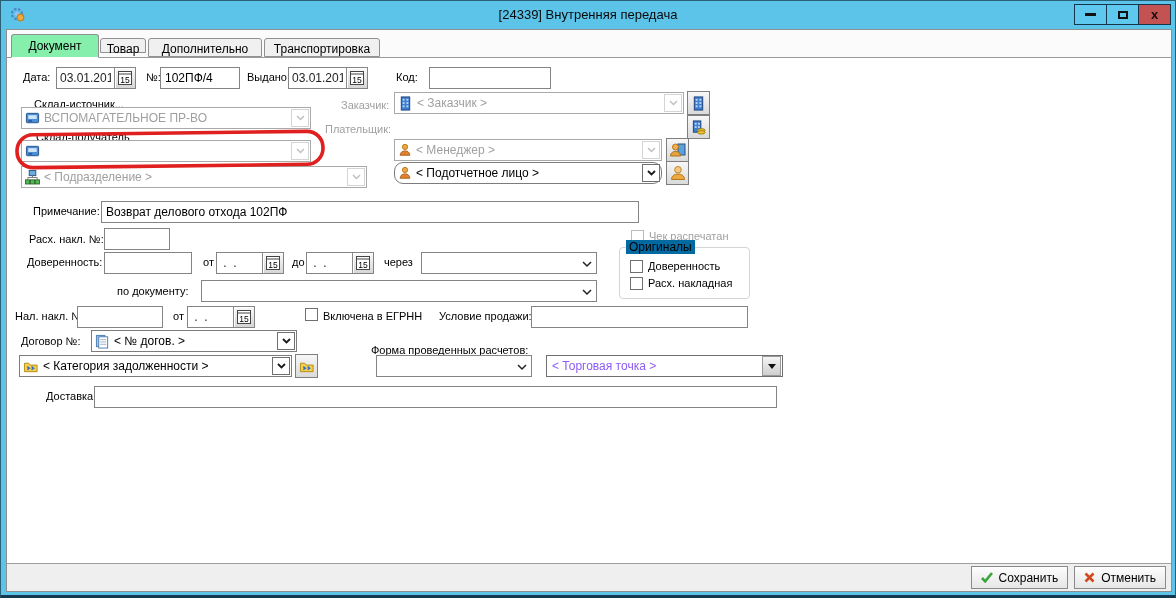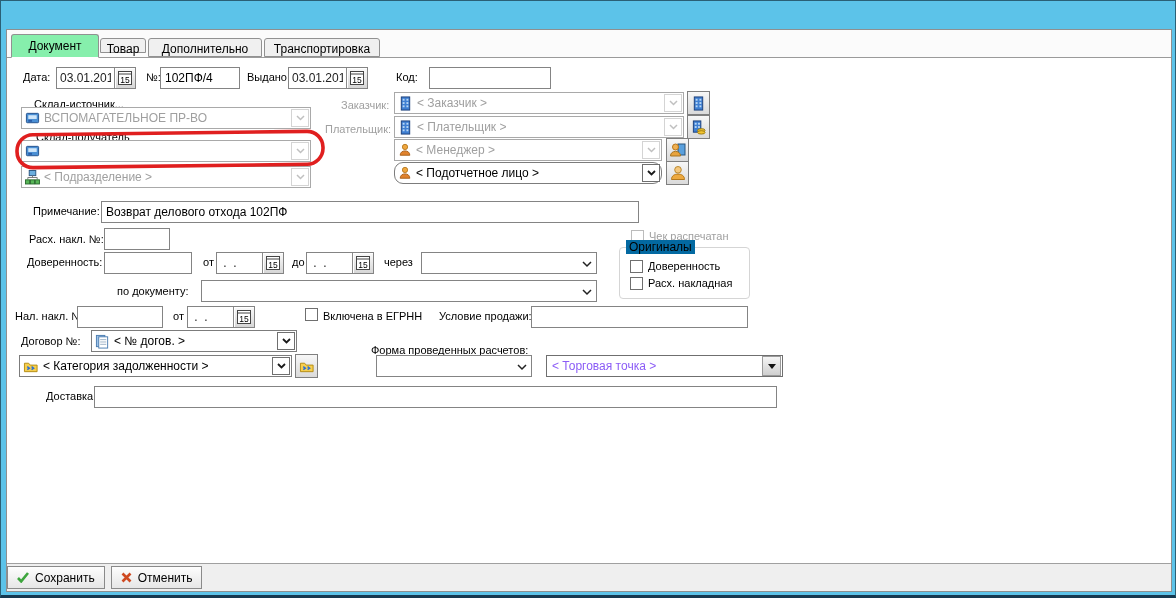--- a/index.html
+++ b/index.html
@@ -16,21 +16,21 @@
   .glyph-max{width:10px;height:8px;border:2px solid #111;box-sizing:border-box;background:transparent;}
   .glyph-x{font-size:13px;font-weight:bold;color:#111;line-height:1;}
   .client{position:absolute;left:5px;top:28px;width:1166px;height:563px;background:#fbfbfb;
     border:1px solid #8f8f8f;box-sizing:border-box;}
   .tab{position:absolute;box-sizing:border-box;font-size:12px;color:#000;text-align:center;
     border:1px solid #919191;background:#f0f0f0;border-radius:3px 3px 0 0;padding-top:3px;}
   .tab.active{background:#86efac;z-index:3;border-bottom:1px solid #fff;padding-top:4px;}
   .tabpage{position:absolute;left:0;right:0;top:27px;bottom:27px;background:#fff;
     border-top:1px solid #9a9a9a;border-bottom:1px solid #a0a0a0;z-index:1;}
   .footer{position:absolute;left:0;right:0;bottom:0;height:27px;background:#efefef;
-    display:flex;align-items:center;justify-content:flex-start;gap:6px;padding-right:5px;box-sizing:border-box;}
+    display:flex;align-items:center;justify-content:flex-end;gap:6px;padding-right:5px;box-sizing:border-box;}
   .lbl{position:absolute;white-space:nowrap;font-size:11px;color:#000;}
   .lbl.dis{color:#a0a0a0;}
   .inp{position:absolute;box-sizing:border-box;height:22px;background:#fff;border:1px solid #848484;
     font-family:inherit;font-size:12px;color:#000;padding:1px 4px;outline:none;}
   .de{position:absolute;box-sizing:border-box;height:22px;background:#fff;border:1px solid #848484;
     display:flex;align-items:stretch;}
   .de input{border:none;flex:1;min-width:0;font-family:inherit;font-size:12px;padding:1px 3px;outline:none;color:#222;}
   .calbtn{width:21px;border:none;border-left:1px solid #8a8a8a;background:linear-gradient(#fafafa,#d6d6d6);
     display:flex;align-items:center;justify-content:center;padding:0;box-shadow:inset 1px 1px 0 #fff;cursor:default;}
   .combo{position:absolute;box-sizing:border-box;height:22px;background:#fff;border:1px solid #a9a9a9;
@@ -56,20 +56,41 @@
   .legend{position:absolute;top:-8px;left:6px;background:#0369a1;padding:0 3px;font-size:12px;color:#000;white-space:nowrap;}
   .annot{position:absolute;z-index:5;pointer-events:none;}
   .btn{height:23px;box-sizing:border-box;border:1px solid #8a8a8a;background:linear-gradient(#fdfdfd,#e6e6e6);
     display:inline-flex;align-items:center;gap:6px;padding:0 9px;font-family:inherit;font-size:12px;color:#000;cursor:default;}
   .cicon{display:inline-flex;flex:0 0 auto;}
 </style>
 </head>
 <body>
 
 <div class="window">
+  <div class="titlebar">
+    <span class="app-icon">
+      <svg width="18" height="18" viewBox="0 0 18 18">
+        <circle cx="8" cy="8" r="5" fill="none" stroke="#4f86c8" stroke-width="2.4" stroke-dasharray="2.4 1.6"></circle>
+        <circle cx="8" cy="8" r="2" fill="#9cc0ea"></circle>
+        <circle cx="11.5" cy="11.5" r="3.4" fill="#f2a93b" stroke="#b97a14"></circle>
+      </svg>
+    </span>
+    <span class="title">[24339] Внутренняя передача</span>
+    <span class="winbtns">
+      <span class="wbtn">
+          <span class="glyph-min"></span>
+        </span>
+      <span class="wbtn">
+          <span class="glyph-max"></span>
+        </span>
+      <span class="wbtn close">
+          <span class="glyph-x">x</span>
+        </span>
+    </span>
+  </div>
 
   <div class="client">
     <div class="tab active" style="left:4px;top:4px;width:88px;height:24px;z-index:3;">Документ</div>
     <div class="tab" style="left:93px;top:8px;width:46px;height:15px;">Товар</div>
     <div class="tab" style="left:141px;top:8px;width:114px;height:19px;">Дополнительно</div>
     <div class="tab" style="left:257px;top:8px;width:116px;height:19px;">Транспортировка</div>
 
     <div class="tabpage">
 
       <span class="lbl" style="left:16px;top:13px;">Дата:</span>
@@ -129,21 +150,21 @@
         <span class="ddbox">
             <svg width="9" height="6" viewBox="0 0 9 6">
               <path d="M1 1l3.5 3.5L8 1" fill="none" stroke="currentColor" stroke-width="1.5"></path>
             </svg>
           </span>
       </div>
       <svg class="annot" style="left:-2px;top:66px;" width="332" height="50" viewBox="0 0 332 50">
         <rect x="12" y="9" width="306" height="33" rx="16" fill="none" stroke-width="3.6" transform="rotate(-0.7 165 25)" stroke-linecap="round" stroke="#e01f1f"></rect>
       </svg>
 
-      <div class="combo" style="left:14px;top:108px;width:290px;">
+      <div class="combo" style="left:14px;top:108px;width:346px;">
         <span class="cicon">
           <svg width="15" height="15" viewBox="0 0 16 16">
               <rect x="4.5" y="0.5" width="7" height="5.5" fill="#6aaede" stroke="#2a567f"></rect>
               <path d="M8 6v2M3 10V8h10v2" stroke="#777" fill="none"></path>
               <rect x="0.5" y="10.5" width="4.4" height="4.4" fill="#58b758" stroke="#2b6b2e"></rect>
               <rect x="5.8" y="10.5" width="4.4" height="4.4" fill="#58b758" stroke="#2b6b2e"></rect>
               <rect x="11" y="10.5" width="4.4" height="4.4" fill="#58b758" stroke="#2b6b2e"></rect>
             </svg>
         </span>
         <span class="txt">&lt; Подразделение &gt;</span>
@@ -184,41 +205,20 @@
               <rect x="9" y="3" width="2" height="2"></rect>
               <rect x="5" y="6.5" width="2" height="2"></rect>
               <rect x="9" y="6.5" width="2" height="2"></rect>
               <rect x="5" y="10" width="2" height="2"></rect>
               <rect x="9" y="10" width="2" height="2"></rect>
             </g>
           </svg>
       </button>
 
       <span class="lbl dis" style="left:318px;top:65px;">Плательщик:</span>
-      <div class="combo" style="left:387px;top:58px;width:290px;">
-        <span class="cicon">
-          <svg width="15" height="15" viewBox="0 0 16 16">
-              <rect x="3.5" y="1" width="9" height="14" fill="#3f7fd2" stroke="#1c3f79"></rect>
-              <g fill="#b9d7f5">
-                <rect x="5" y="3" width="2" height="2"></rect>
-                <rect x="9" y="3" width="2" height="2"></rect>
-                <rect x="5" y="6.5" width="2" height="2"></rect>
-                <rect x="9" y="6.5" width="2" height="2"></rect>
-                <rect x="5" y="10" width="2" height="2"></rect>
-                <rect x="9" y="10" width="2" height="2"></rect>
-              </g>
-            </svg>
-        </span>
-        <span class="txt">&lt; Плательщик &gt;</span>
-        <span class="ddbox">
-            <svg width="9" height="6" viewBox="0 0 9 6">
-              <path d="M1 1l3.5 3.5L8 1" fill="none" stroke="currentColor" stroke-width="1.5"></path>
-            </svg>
-          </span>
-      </div>
       <button class="ibtn" style="left:680px;top:57px;">
         <svg width="15" height="15" viewBox="0 0 16 16">
             <rect x="2.5" y="1" width="8" height="12" fill="#3f7fd2" stroke="#1c3f79"></rect>
             <g fill="#b9d7f5">
               <rect x="4" y="3" width="2" height="2"></rect>
               <rect x="7.5" y="3" width="2" height="2"></rect>
               <rect x="4" y="6.5" width="2" height="2"></rect>
               <rect x="7.5" y="6.5" width="2" height="2"></rect>
             </g>
             <ellipse cx="11" cy="11" rx="4" ry="1.8" fill="#f3c430" stroke="#9a7a10"></ellipse>

